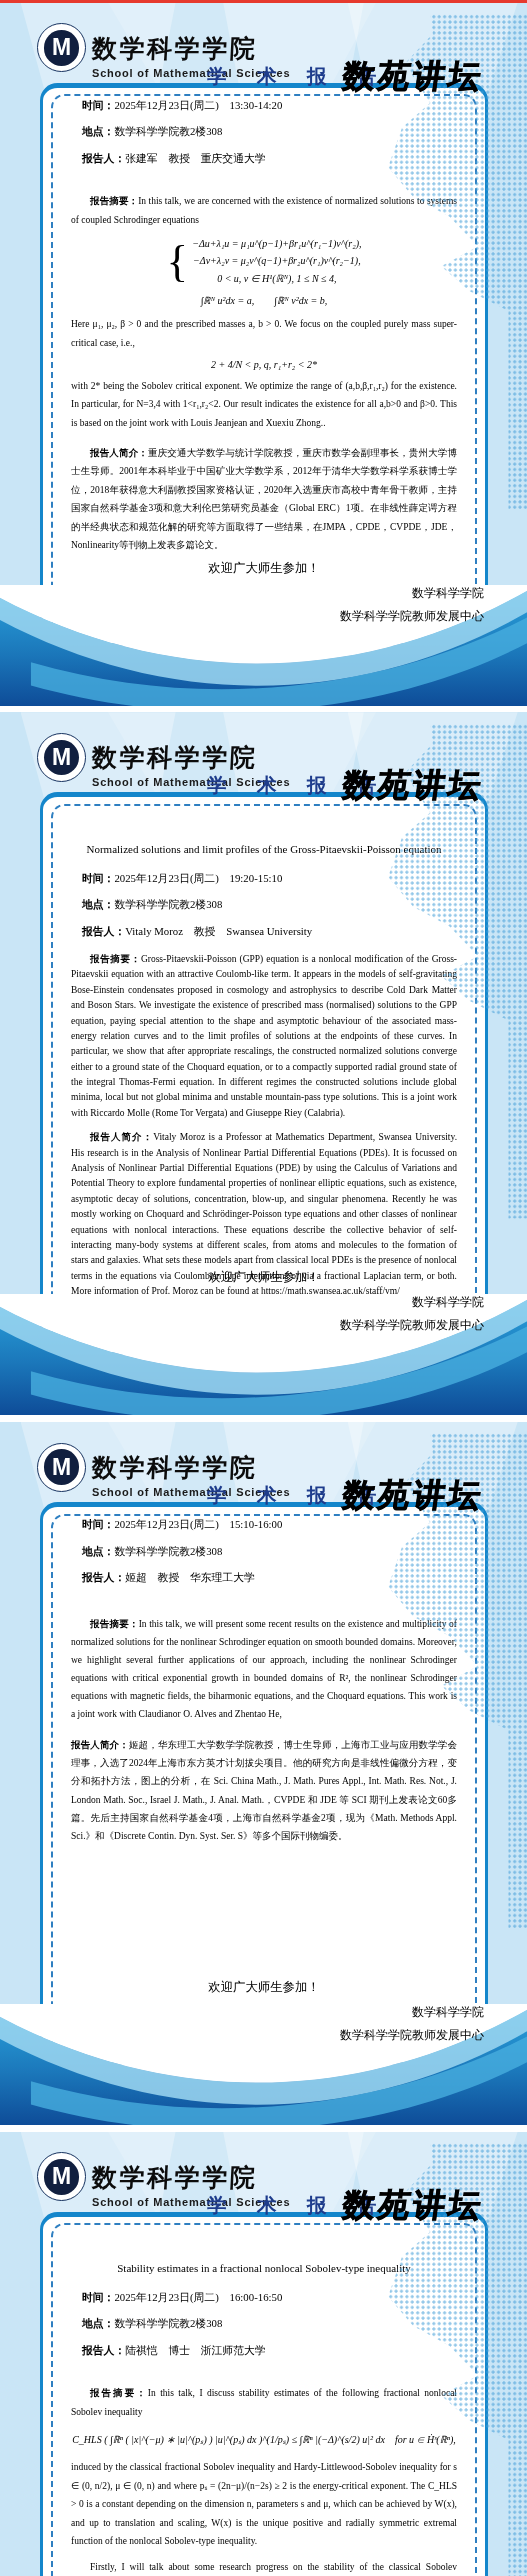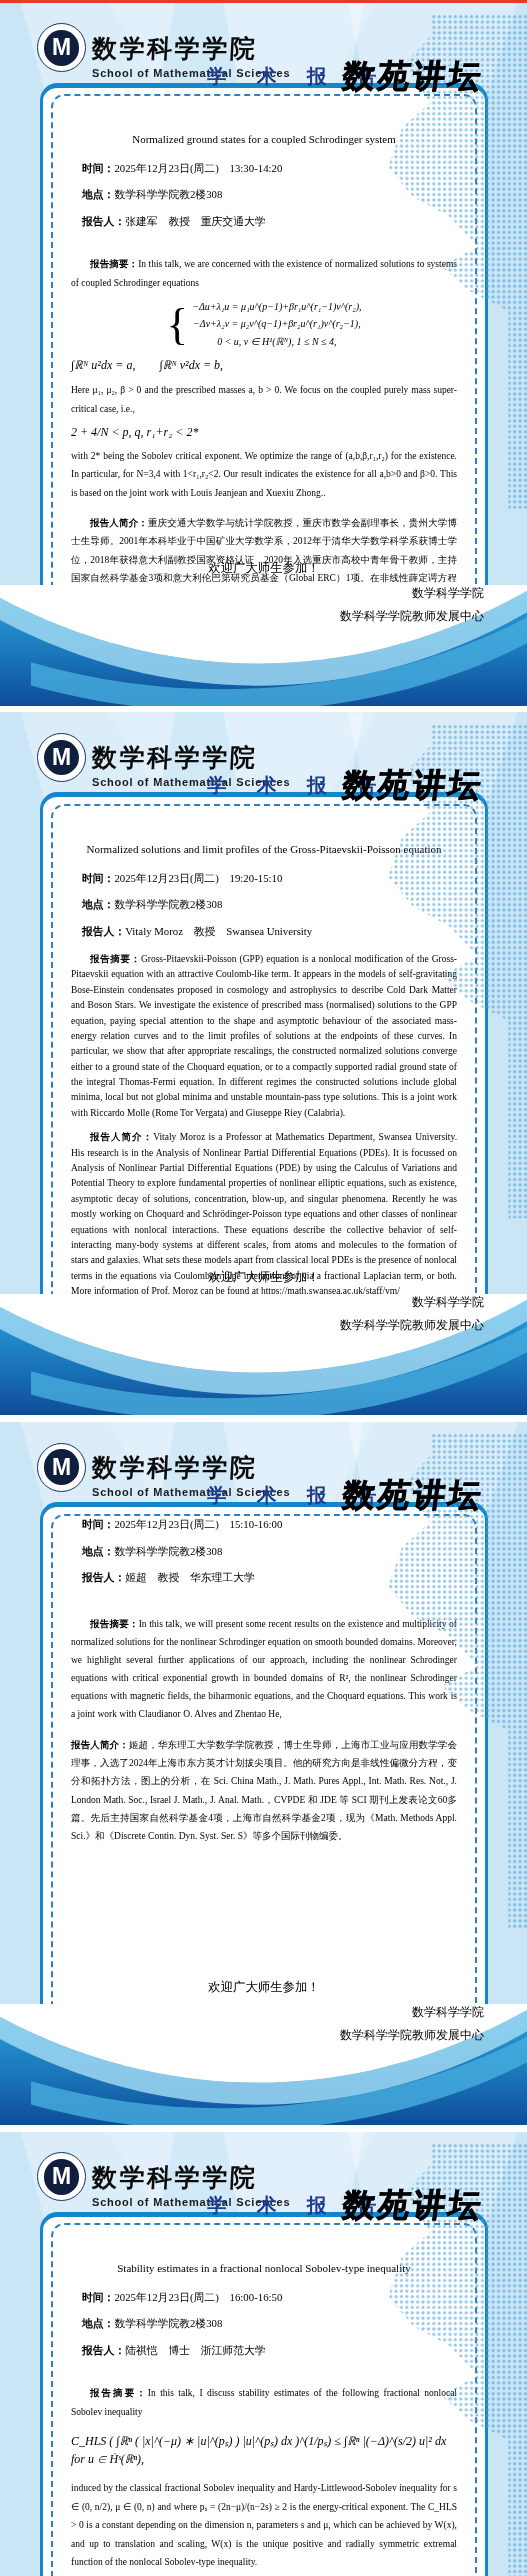--- a/index.html
+++ b/index.html
@@ -49,21 +49,21 @@
   .abs-block{margin-top:27px;}
   .para{margin:0 0 5.2px 0;font-size:9.5px;color:#000;text-align:justify;text-indent:2em;}
   .lh-wide .para{line-height:1.95;}
   .lh-tight .para{line-height:1.62;}
   .lh-mid .para{line-height:1.9;}
   .para .lbl{font-family:"Liberation Sans",sans-serif;font-weight:700;}
   .eq{display:flex;justify-content:center;align-items:center;margin:5.2px 0 6.2px 0;
       font-style:italic;font-size:10px;color:#000;}
   .eq .brace{font-size:45px;font-weight:200;font-style:normal;line-height:.85;margin-right:4.1px;}
   .eq-lines div{text-align:center;line-height:1.75;}
-  .eq-center{text-align:left;font-style:italic;font-size:12px;margin:6.2px 0 7.2px 0;color:#000;}
+  .eq-center{text-align:center;font-style:italic;font-size:10px;margin:6.2px 0 7.2px 0;color:#000;}
   
   .welcome{position:absolute;left:0;right:0;bottom:129px;z-index:4;text-align:center;
            font-size:12.4px;color:#000;}
   .sig1{position:absolute;right:44px;bottom:104px;z-index:4;font-size:12px;color:#000;}
   .sig2{position:absolute;right:44px;bottom:81px;z-index:4;font-size:12px;color:#000;}
   
   .wave{position:absolute;left:0;bottom:0;width:528px;height:121px;z-index:2;display:block;}
 </style>
 </head>
 <body>
@@ -82,21 +82,20 @@
   </div>
   <div class="brand">
     <div class="brand-cn">数学科学学院</div>
     <div class="brand-en">School of Mathematical Sciences</div>
   </div>
   <div class="report-label">学 术 报 告</div>
   <div class="forum-label">数苑讲坛</div>
   <div class="card">
     <div class="dash"></div>
     <div class="content lh-wide">
-      <h1 class="talk-title">Normalized ground states for a coupled Schrodinger system</h1>
       <div class="info"><span class="lbl">时间：</span><span>2025年12月23日(周二)　13:30-14:20</span></div>
       <div class="info"><span class="lbl">地点：</span><span>数学科学学院教2楼308</span></div>
       <div class="info"><span class="lbl">报告人：</span><span>张建军　教授　重庆交通大学</span></div>
       <div class="abs-block">
         <p class="para"><span class="lbl">报告摘要：</span><span>In this talk, we are concerned with the existence of normalized solutions to systems of coupled Schrodinger equations</span></p>
         <div class="eq">
           <span class="brace">{</span>
           <div class="eq-lines">
             <div>−Δu+λ₁u = μ₁u^(p−1)+βr₁u^(r₁−1)v^(r₂),</div>
             <div>−Δv+λ₂v = μ₂v^(q−1)+βr₂u^(r₁)v^(r₂−1),</div>

